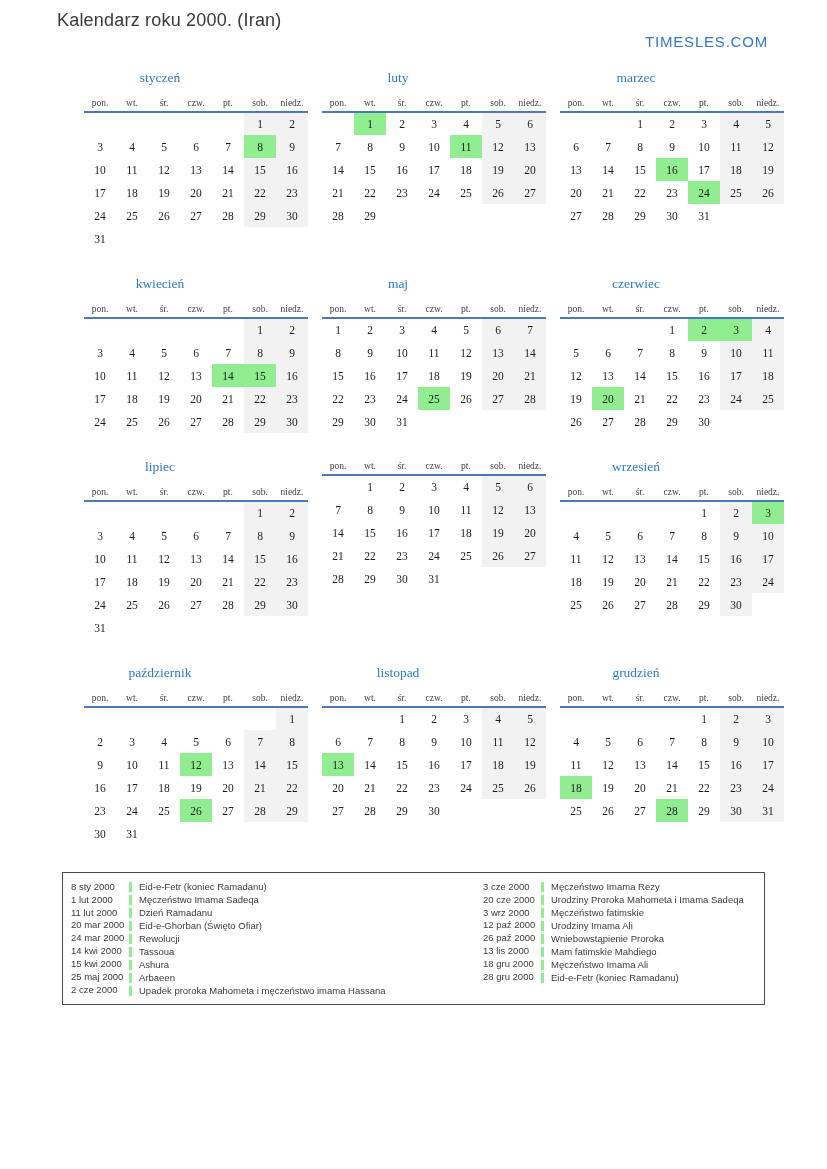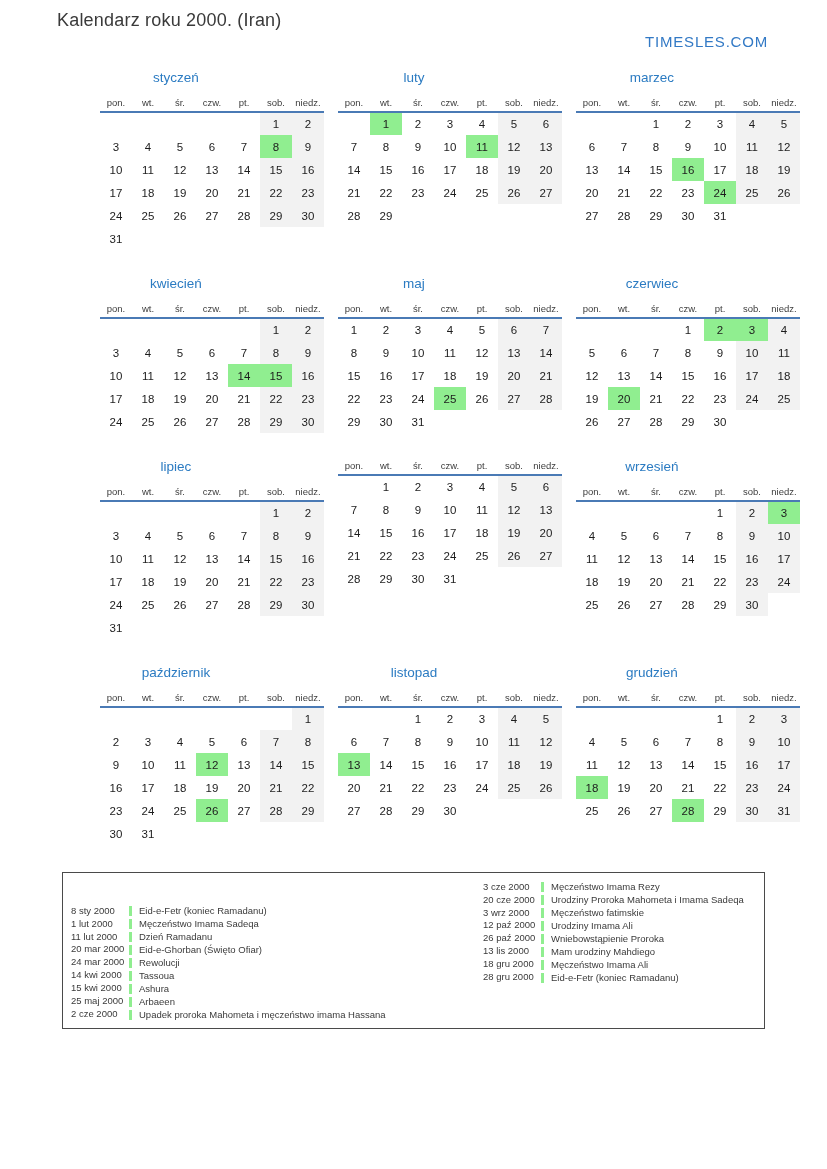--- a/index.html
+++ b/index.html
@@ -12,23 +12,23 @@
   .page-title {
     position:absolute; left:57px; top:10px;
     font-size:18px; color:#3a3a3a; letter-spacing:0.2px;
   }
   .site-link {
     position:absolute; right:59px; top:33px;
     font-size:15px; color:#3279c5; letter-spacing:0.8px;
     text-decoration:none; cursor:pointer;
   }
   .months-grid {
-    position:absolute; left:64px; top:70px; width:700px;
+    position:absolute; left:48px; top:70px; width:700px;
     display:grid; grid-template-columns:repeat(3,224px);
-    column-gap:14px; row-gap:26px; align-items:start;
+    column-gap:14px; row-gap:26px; align-items:start;font-family:Liberation Serif, serif;
   }
   .month { width:224px; }
   .month-title {
     text-align:center; color:#2b7bc2; font-size:13.5px;
     height:20px; margin-bottom:6px;
   }
   .month table { border-collapse:collapse; width:224px; table-layout:fixed;margin-left:36px; }
   .month thead th {
     font-size:9.5px; font-weight:normal; color:#3d3d3d;
     height:16px; text-align:center; vertical-align:bottom;
@@ -38,21 +38,21 @@
     width:32px; height:23px; text-align:center; vertical-align:middle;
     font-size:11.5px; color:#1c1c1c;
   }
   .month td.weekend { background:#f2f2f2; }
   .month td.holiday { background:#90ee90; }
   .legend-box {
     position:absolute; left:62px; top:872px; width:703px;
     border:1.5px solid #4a4a4a; padding:7px 8px 7px 8px;
     display:flex; background:#ffffff;
   }
-  .legend-col-left  { width:412px;margin-top:24px; }
+  .legend-col-left  { width:412px; }
   .legend-col-right { flex:1; }
   .legend-item { line-height:12.4px; white-space:nowrap; }
   .legend-date {
     display:inline-block; width:58px; font-size:9.5px; color:#3a3a3a;
     vertical-align:middle;
   }
   .legend-bar {
     display:inline-block; width:3px; height:10px; background:#90ee90;
     margin-right:7px; vertical-align:middle;
   }
@@ -862,17 +862,17 @@
       <div class="legend-item"><span class="legend-date">15 kwi 2000</span><span class="legend-bar"></span><span class="legend-label">Ashura</span></div>
       <div class="legend-item"><span class="legend-date">25 maj 2000</span><span class="legend-bar"></span><span class="legend-label">Arbaeen</span></div>
       <div class="legend-item"><span class="legend-date">2 cze 2000</span><span class="legend-bar"></span><span class="legend-label">Upadek proroka Mahometa i męczeństwo imama Hassana</span></div>
     </div>
   <div class="legend-col-right">
       <div class="legend-item"><span class="legend-date">3 cze 2000</span><span class="legend-bar"></span><span class="legend-label">Męczeństwo Imama Rezy</span></div>
       <div class="legend-item"><span class="legend-date">20 cze 2000</span><span class="legend-bar"></span><span class="legend-label">Urodziny Proroka Mahometa i Imama Sadeqa</span></div>
       <div class="legend-item"><span class="legend-date">3 wrz 2000</span><span class="legend-bar"></span><span class="legend-label">Męczeństwo fatimskie</span></div>
       <div class="legend-item"><span class="legend-date">12 paź 2000</span><span class="legend-bar"></span><span class="legend-label">Urodziny Imama Ali</span></div>
       <div class="legend-item"><span class="legend-date">26 paź 2000</span><span class="legend-bar"></span><span class="legend-label">Wniebowstąpienie Proroka</span></div>
-      <div class="legend-item"><span class="legend-date">13 lis 2000</span><span class="legend-bar"></span><span class="legend-label">Mam urodziny Mahdiego</span></div>
+      <div class="legend-item"><span class="legend-date">13 lis 2000</span><span class="legend-bar"></span><span class="legend-label">Mam fatimskie Mahdiego</span></div>
       <div class="legend-item"><span class="legend-date">18 gru 2000</span><span class="legend-bar"></span><span class="legend-label">Męczeństwo Imama Ali</span></div>
       <div class="legend-item"><span class="legend-date">28 gru 2000</span><span class="legend-bar"></span><span class="legend-label">Eid-e-Fetr (koniec Ramadanu)</span></div>
     </div>
 </div>
 
 </body></html>

